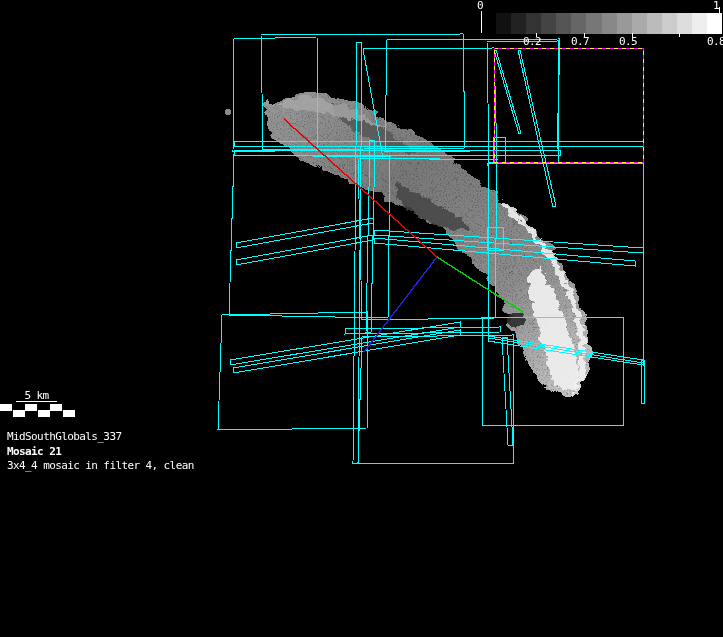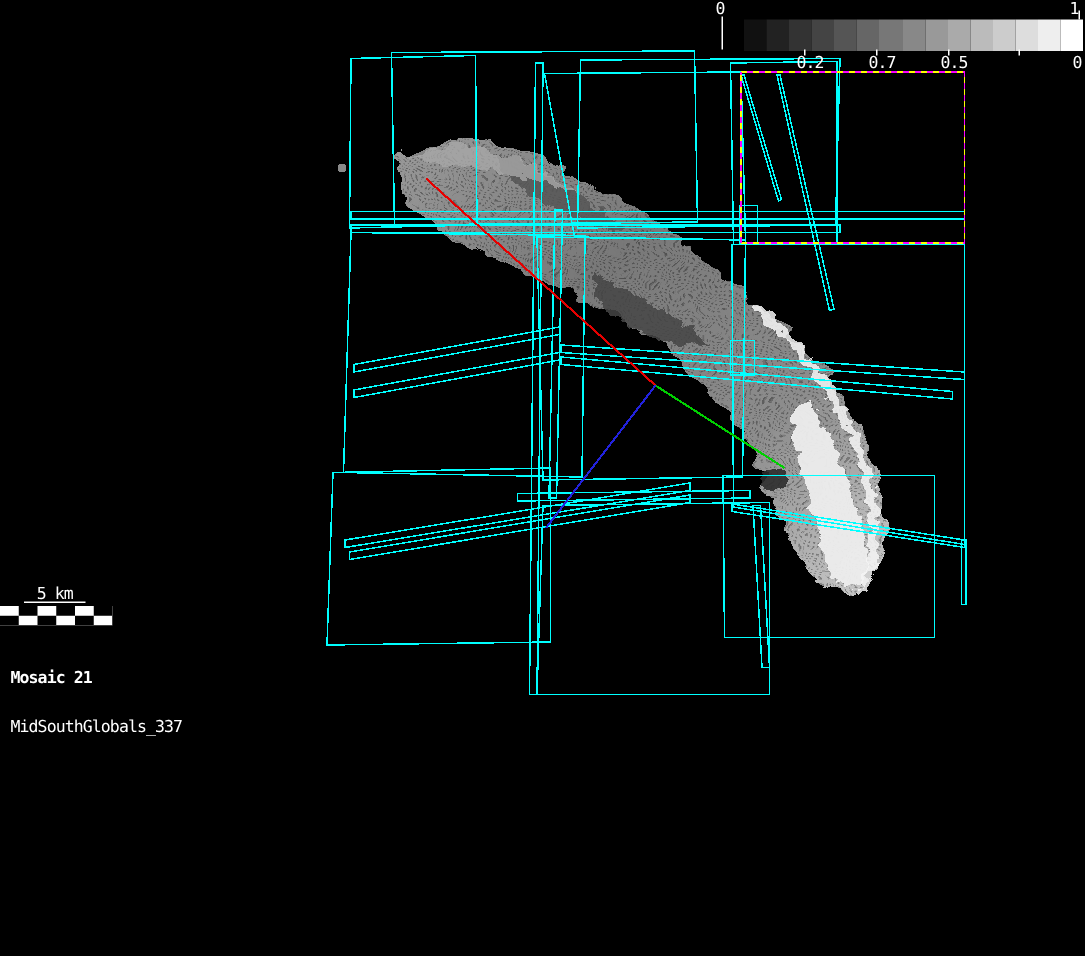--- a/index.html
+++ b/index.html
@@ -9,21 +9,21 @@
     color:#fff;
   }
   .screen *{box-sizing:border-box;}
   .txt{
     position:absolute;white-space:pre;color:#fff;
     font-size:11px;letter-spacing:-0.6px;line-height:13px;height:13px;
   }
   
   #colorbar-bar{position:absolute;display:flex;flex-direction:row;}
   .cb-label{position:absolute;font-size:11px;letter-spacing:-0.6px;line-height:12px;color:#fff;}
-  .cb-ticklabel{position:absolute;width:26px;text-align:right;font-size:11px;letter-spacing:-0.6px;line-height:11px;color:#fff;}
+  .cb-ticklabel{position:absolute;width:26px;text-align:left;font-size:11px;letter-spacing:-0.6px;line-height:11px;color:#fff;}
   .cb-notch{position:absolute;width:1px;height:4px;background:#fff;}
   #cb-mintick{position:absolute;width:1px;background:#fff;}
   
   #scalebar-label{
     position:absolute;left:16px;top:390px;width:41px;height:12px;
     text-align:center;font-size:11px;letter-spacing:-0.6px;line-height:11px;
     border-bottom:1px solid #fff;padding-bottom:1px;
   }
   #scalebar-checker{
     position:absolute;left:0;top:404px;width:75px;height:13px;
@@ -145,15 +145,16 @@
         <div class="cb-notch" style="left: 679px; top: 33px;"></div>
         <div class="cb-ticklabel" style="left: 666px; top: 36px; margin-left: 41px;">0.8</div>
       </div>
   </div>
 
   <div>
     <div id="scalebar-label">5 km</div>
     <div id="scalebar-checker"></div>
   </div>
 
-  <div class="txt" style="left:7px;top:430px;margin-top:48px;">MidSouthGlobals_337</div>
+  <div class="txt" style="left:7px;top:430px;">MidSouthGlobals_337</div>
   <div class="txt" style="left:7px;top:445px;font-weight:bold;">Mosaic 21</div>
+  <div class="txt" style="left:7px;top:459px;">3x4_4 mosaic in filter 4, clean</div>
 </div>
 
 </body></html>

